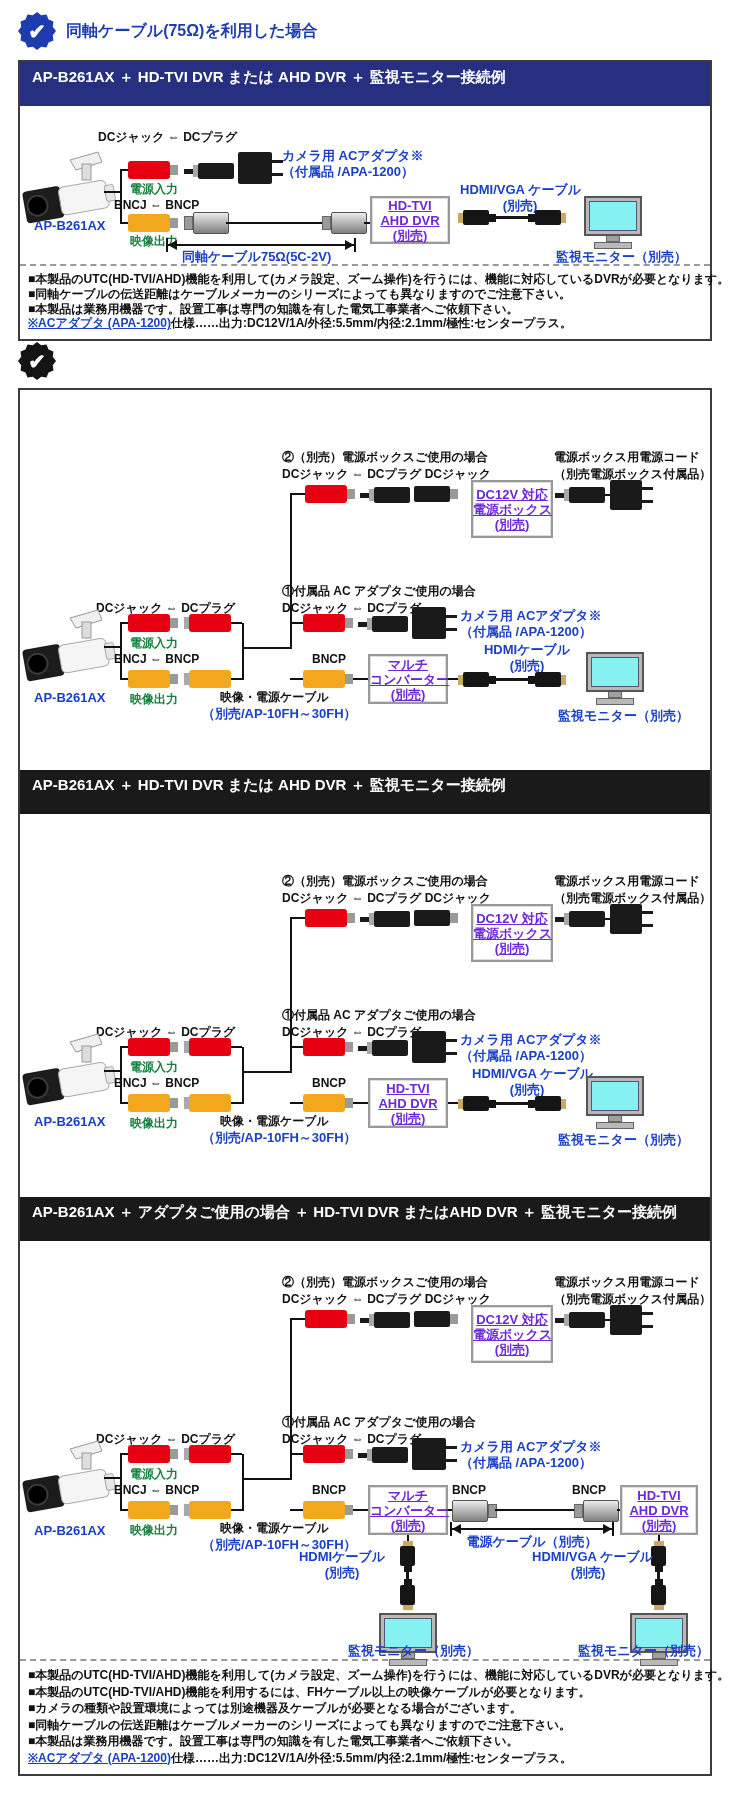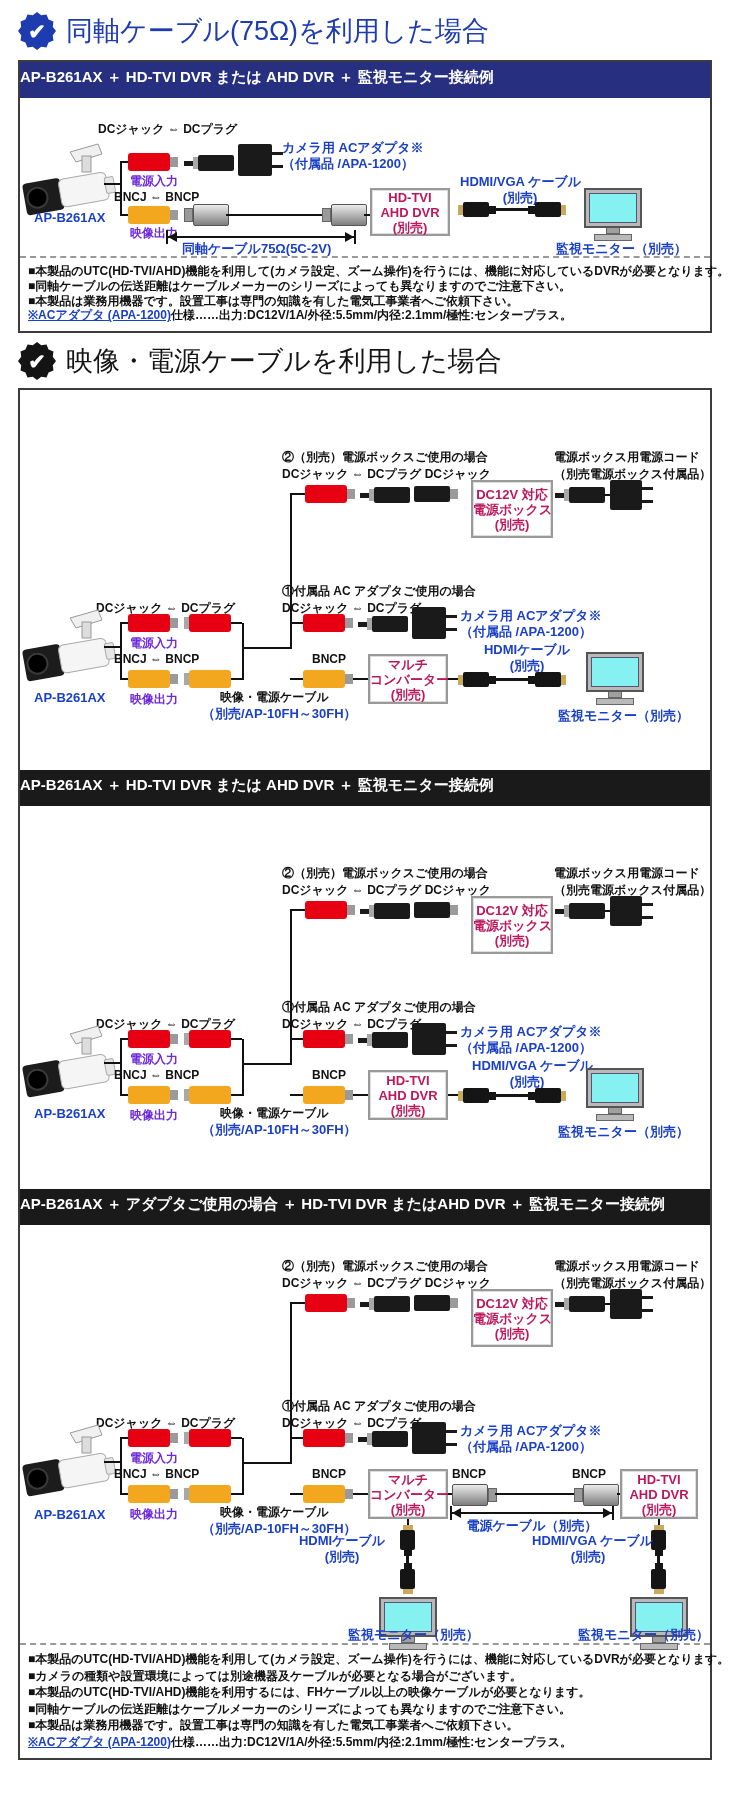--- a/index.html
+++ b/index.html
@@ -2,36 +2,36 @@
 <html><head>
 <meta charset="utf-8">
 <style>
   html,body{margin:0;padding:0;background:#fff}
   .wrap{position:relative;width:730px;height:1800px;background:#fff;font-family:"Liberation Sans",sans-serif;overflow:hidden}
   
   .secthead{position:absolute;left:18px;display:flex;align-items:center;gap:10px}
   .badge{width:38px;height:38px;display:inline-flex;align-items:center;justify-content:center;
     clip-path:polygon(100% 50%,91.5% 61.1%,93.3% 75%,80.4% 80.4%,75% 93.3%,61.1% 91.5%,50% 100%,38.9% 91.5%,25% 93.3%,19.6% 80.4%,6.7% 75%,8.5% 61.1%,0% 50%,8.5% 38.9%,6.7% 25%,19.6% 19.6%,25% 6.7%,38.9% 8.5%,50% 0%,61.1% 8.5%,75% 6.7%,80.4% 19.6%,93.3% 25%,91.5% 38.9%)}
   .chk{color:#fff;font-size:21px;font-weight:bold;line-height:1}
-  .sect{font-weight:normal;font-size:27px;white-space:nowrap}
+  .sect{font-weight:bold;font-size:16px;white-space:nowrap}
   
   .panel{position:absolute;left:18px;width:694px;border:2px solid #3c3c3c;background:#fff;box-sizing:border-box}
-  .bar{height:36px;color:#fff;font-size:15px;font-weight:bold;line-height:30px;white-space:nowrap}
+  .bar{height:44px;color:#fff;font-size:15px;font-weight:bold;line-height:30px;padding-left:12px;white-space:nowrap}
   .diag{position:relative;width:690px}
   
   .notes{border-top:2px dashed #999;padding:6px 8px 8px 8px}
   .notes div{font-size:12px;font-weight:bold;color:#111;white-space:nowrap}
   .n15 div{line-height:14.8px}
   .n17 div{line-height:16.5px}
   .aclink{color:#1b40c8;text-decoration:underline}
   
   .t{position:absolute;font-size:12px;line-height:14px;font-weight:bold;color:#111;white-space:nowrap}
   .t13{font-size:13px;line-height:15px}
   .link{color:#1b40c8;}
-  .rtxt{color:#6d28d9}
+  .rtxt{color:#15803d}
   .ctr{text-align:center}
   
   .w{position:absolute;background:#111}
   
   .conn{position:absolute;display:flex;align-items:center}
   .cb{width:42px;height:18px;border-radius:3px;display:block}
   .red{background:#e60012}.yel{background:#f2a71f}
   .blk{width:36px;height:16px;border-radius:2px;background:#1a1a1a;display:block}
   .ct{width:8px;height:10px;background:#9a9a9a;display:block}
   .pin{width:9px;height:5px;background:#1a1a1a;display:block}
@@ -55,21 +55,21 @@
   .vneck{width:8px;height:6px;background:#151515;display:block}
   .vline{width:3px;height:7px;background:#151515;display:block}
   
   .monitor{position:absolute;width:58px}
   .mscr{height:40px;background:#b9b9b9;border:2px solid #555;padding:3px;box-sizing:border-box}
   .minner{width:100%;height:100%;background:#85f1f1;border:1px solid #557;box-sizing:border-box}
   .mneck{width:12px;height:5px;background:#a0a0a0;border:1px solid #666;border-top:none;margin:0 auto}
   .mbase{width:36px;height:5px;background:#b9b9b9;border:1px solid #666;margin:0 auto}
   
   .wbox{position:absolute;background:#fff;border:2px solid #999;box-shadow:inset 0 0 0 1px #ddd;text-align:center;box-sizing:border-box;display:flex;flex-direction:column;justify-content:center}
-  .wbox span{display:block;font-size:13px;line-height:15px;font-weight:bold;color:#be185d;white-space:nowrap}
+  .wbox span{display:block;font-size:13px;line-height:15px;font-weight:bold;color:#6d28d9;text-decoration:underline;white-space:nowrap}
   
   .meas{position:absolute;height:2px;background:#111}
   .meas::before{content:"";position:absolute;left:0;top:-4px;border:5px solid transparent;border-left:none;border-right:9px solid #111}
   .meas::after{content:"";position:absolute;right:0;top:-4px;border:5px solid transparent;border-right:none;border-left:9px solid #111}
   .mt{position:absolute;width:2px;height:14px;background:#111;top:-6px}
   .mtl{left:-2px}.mtr{right:-2px}
 </style>
 </head>
 <body>
 
@@ -173,21 +173,20 @@
       <div>■同軸ケーブルの伝送距離はケーブルメーカーのシリーズによっても異なりますのでご注意下さい。</div>
       <div>■本製品は業務用機器です。設置工事は専門の知識を有した電気工事業者へご依頼下さい。</div>
       <div><span class="aclink">※ACアダプタ (APA-1200)</span><span>仕様……出力:DC12V/1A/外径:5.5mm/内径:2.1mm/極性:センタープラス。</span></div>
     </div>
   </div>
 
   <div class="secthead" style="top:342px">
     <span class="badge" style="background:#141414">
         <span class="chk">✔</span>
       </span>
-    <span class="sect" style="color:#141414">映像・電源ケーブルを利用した場合</span>
   </div>
 
   <div class="panel" style="top:388px">
 
     <div class="diag" style="height:380px">
       <span class="t" style="left:262px;top:60px">②（別売）電源ボックスご使用の場合</span>
       <span class="t" style="left:262px;top:77px">DCジャック ⇔ DCプラグ DCジャック</span>
       <i class="w" style="left:270px;top:103px;width:15px;height:2px"></i>
       <i class="w" style="left:270px;top:103px;width:2px;height:156px"></i>
       <div class="conn" style="left:285px;top:95px">
@@ -614,21 +613,21 @@
             <div class="minner"></div>
           </div>
           <div class="mneck"></div>
           <div class="mbase"></div>
         </div>
       <span class="t t13 link" style="left:558px;top:402px">監視モニター（別売）</span>
     </div>
 
     <div class="notes n17">
       <div>■本製品のUTC(HD-TVI/AHD)機能を利用して(カメラ設定、ズーム操作)を行うには、機能に対応しているDVRが必要となります。</div>
+      <div>■本製品のUTC(HD-TVI/AHD)機能を利用するには、FHケーブル以上の映像ケーブルが必要となります。</div>
       <div>■カメラの種類や設置環境によっては別途機器及ケーブルが必要となる場合がございます。</div>
-      <div>■本製品のUTC(HD-TVI/AHD)機能を利用するには、FHケーブル以上の映像ケーブルが必要となります。</div>
       <div>■同軸ケーブルの伝送距離はケーブルメーカーのシリーズによっても異なりますのでご注意下さい。</div>
       <div>■本製品は業務用機器です。設置工事は専門の知識を有した電気工事業者へご依頼下さい。</div>
       <div><span class="aclink">※ACアダプタ (APA-1200)</span><span>仕様……出力:DC12V/1A/外径:5.5mm/内径:2.1mm/極性:センタープラス。</span></div>
     </div>
   </div>
 
 </div>
 
 </body></html>

